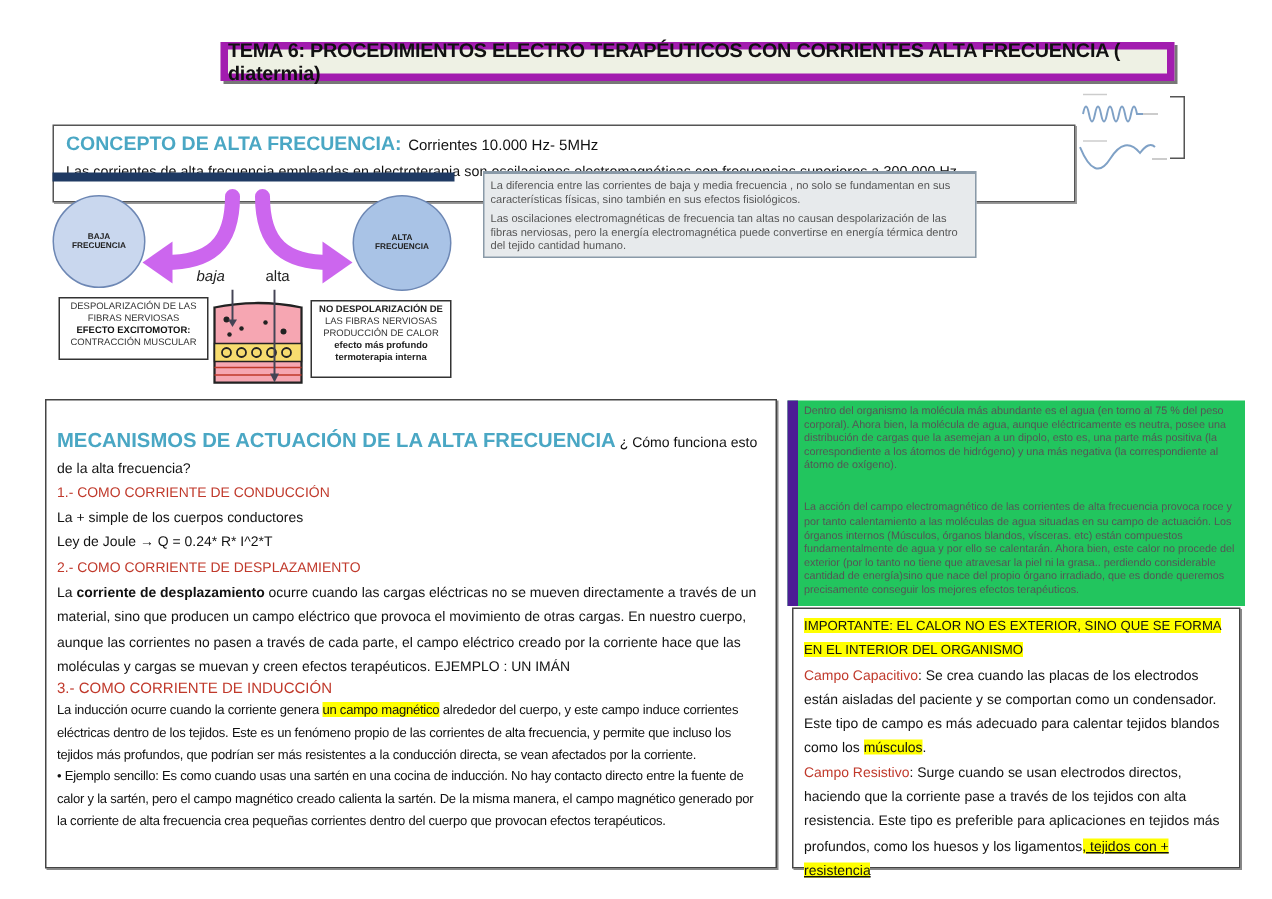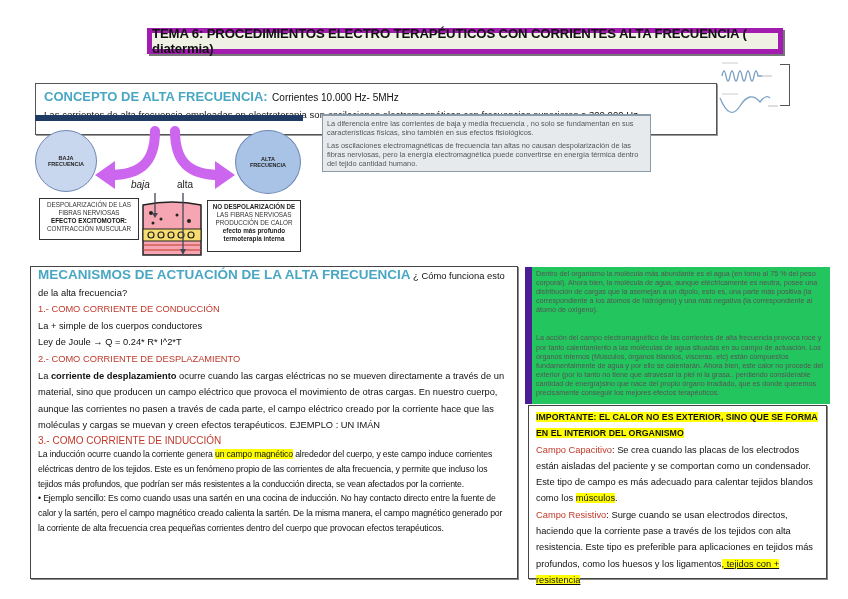--- a/index.html
+++ b/index.html
@@ -58,21 +58,21 @@
     left: 322px; top: 114px; width: 329px; height: 58px;
     background: #e7eaec; border: 1px solid #8a9aa8; border-top: 2px solid #8a9aa8;
     padding: 3px 4px; font-size: 7.4px; line-height: 9.3px; color: #555;
   }
   #quote-1 p + p { margin-top: 3px; }
 
   
   #mech-box {
     left: 30px; top: 266px; width: 488px; height: 313px;
     border: 1px solid #444; box-shadow: 1px 1px 0 #888;
-    padding: 0 7px; background: #fff;
+    padding: 19px 7px; background: #fff;
     font-size: 9.3px; line-height: 16.6px; color: #111;
   }
   #mech-box .mech-title { color: #4aa7c4; font-weight: bold; font-size: 13.5px; }
   #mech-box .mech-q { font-size: 9.4px; }
   .red { color: #c0392b; }
   .red-head { color: #c0392b; font-size: 9.3px; }
   .hl { background: #ffff00; }
   .b { font-weight: bold; }
   .u { text-decoration: underline; }
   .small { font-size: 8.7px; line-height: 14.8px; letter-spacing: -0.15px; }
@@ -86,21 +86,21 @@
   }
   #quote-2 p + p { margin-top: 19px; }
 
   
   #important-box {
     left: 528px; top: 405px; width: 299px; height: 174px;
     border: 1px solid #444; box-shadow: 1px 1px 0 #888;
     padding: 3px 7px; background: #fff;
     font-size: 9.3px; line-height: 16.3px; color: #111;
   }
-  #important-box .imp { font-weight: bold; font-size: 8.8px; }
+  #important-box .imp { font-weight: normal; font-size: 8.8px; }
 </style>
 </head>
 <body>
 
 <div id="title-box" class="abs">
   <span>TEMA 6: PROCEDIMIENTOS ELECTRO TERAPÉUTICOS CON CORRIENTES ALTA FRECUENCIA ( diatermia)</span>
 </div>
 
 <div id="concept-box" class="abs">
   <div>

